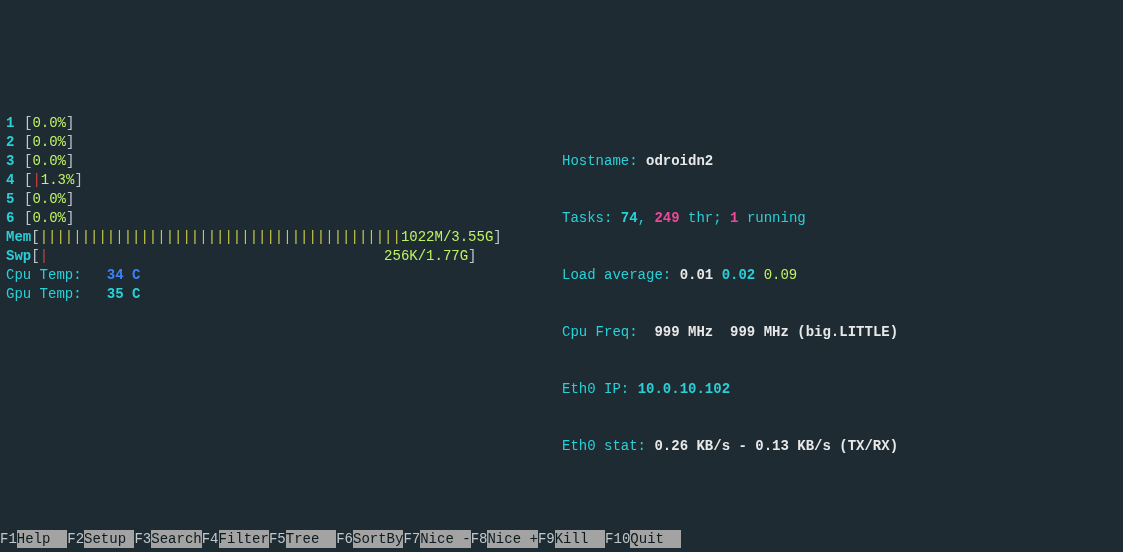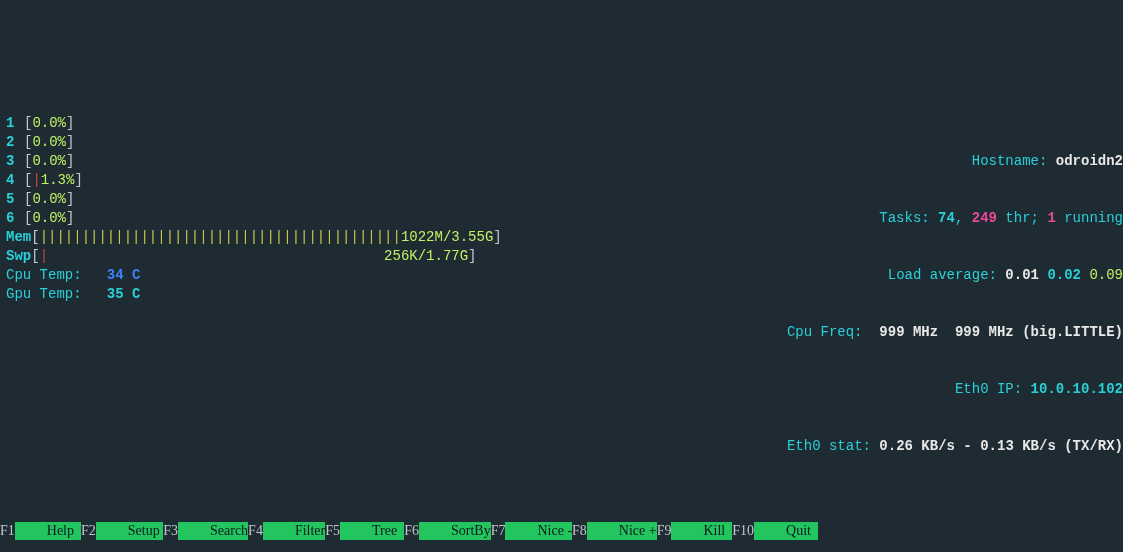--- a/index.html
+++ b/index.html
@@ -17,27 +17,27 @@
   .cyan-bright { color: #29d0d8; font-weight: bold; }
   .cyan { color: #29d0d8; }
   .white-bright { color: #e8e8e8; font-weight: bold; }
   .green-bright { color: #ec4899; font-weight: bold; }
   .yellow { color: #c8c84a; }
   .red { color: #d64040; }
   .red-bright { color: #3b82f6; font-weight: bold; }
   .grey { color: #bef264; }
   .header-row { display: flex; }
   .left-col { width: 528px; padding-left: 6px; }
-  .right-col { flex: 1; padding-left: 34px; text-align: right; }
+  .right-col { flex: 1; padding-left: 34px; }
   .cpu-line { display: flex; }
   .cpu-num { width: 18px; display: inline-block; color: #29d0d8; font-weight: bold; }
   .bracket { color: #c0c8cc; }
-  .footer { display: flex; position: absolute; bottom: 12px; left: 0; width: 1123px; height: 18px; line-height: 18px; font-family: Liberation Serif, serif; }
+  .footer { display: flex; position: absolute; bottom: 4px; left: 0; width: 1123px; height: 18px; line-height: 18px; }
   .fkey { color: #c0c8cc; }
-  .flabel { background: #22c55e; color: #0d1b1f; display: inline-block; padding-left: 32px; }
+  .flabel { background: #a3a3a3; color: #0d1b1f; display: inline-block; }
 </style>
 </head>
 <body>
 
 
 
 <div>
   <div class="header-row">
     <div class="left-col" id="meters-left"><div class="cpu-line"><span class="cpu-num">1</span>  <span class="bracket">[</span><span class="red"></span>                                               <span class="grey">0.0%</span><span class="bracket">]</span></div><div class="cpu-line"><span class="cpu-num">2</span>  <span class="bracket">[</span><span class="red"></span>                                               <span class="grey">0.0%</span><span class="bracket">]</span></div><div class="cpu-line"><span class="cpu-num">3</span>  <span class="bracket">[</span><span class="red"></span>                                               <span class="grey">0.0%</span><span class="bracket">]</span></div><div class="cpu-line"><span class="cpu-num">4</span>  <span class="bracket">[</span><span class="red">|</span>                                              <span class="grey">1.3%</span><span class="bracket">]</span></div><div class="cpu-line"><span class="cpu-num">5</span>  <span class="bracket">[</span><span class="red"></span>                                               <span class="grey">0.0%</span><span class="bracket">]</span></div><div class="cpu-line"><span class="cpu-num">6</span>  <span class="bracket">[</span><span class="red"></span>                                               <span class="grey">0.0%</span><span class="bracket">]</span></div><div><span class="cyan-bright">Mem</span><span class="bracket">[</span><span class="yellow">|||||||||||||||||||||||||||||||||||||||||||</span><span class="grey">1022M/3.55G</span><span class="bracket">]</span></div><div><span class="cyan-bright">Swp</span><span class="bracket">[</span><span class="red">|</span>                                        <span class="grey">256K/1.77G</span><span class="bracket">]</span></div><div><span class="cyan">Cpu Temp:   </span><span class="red-bright">34 C</span></div><div><span class="cyan">Gpu Temp:   </span><span class="cyan-bright">35 C</span></div></div>
     <div class="right-col">

